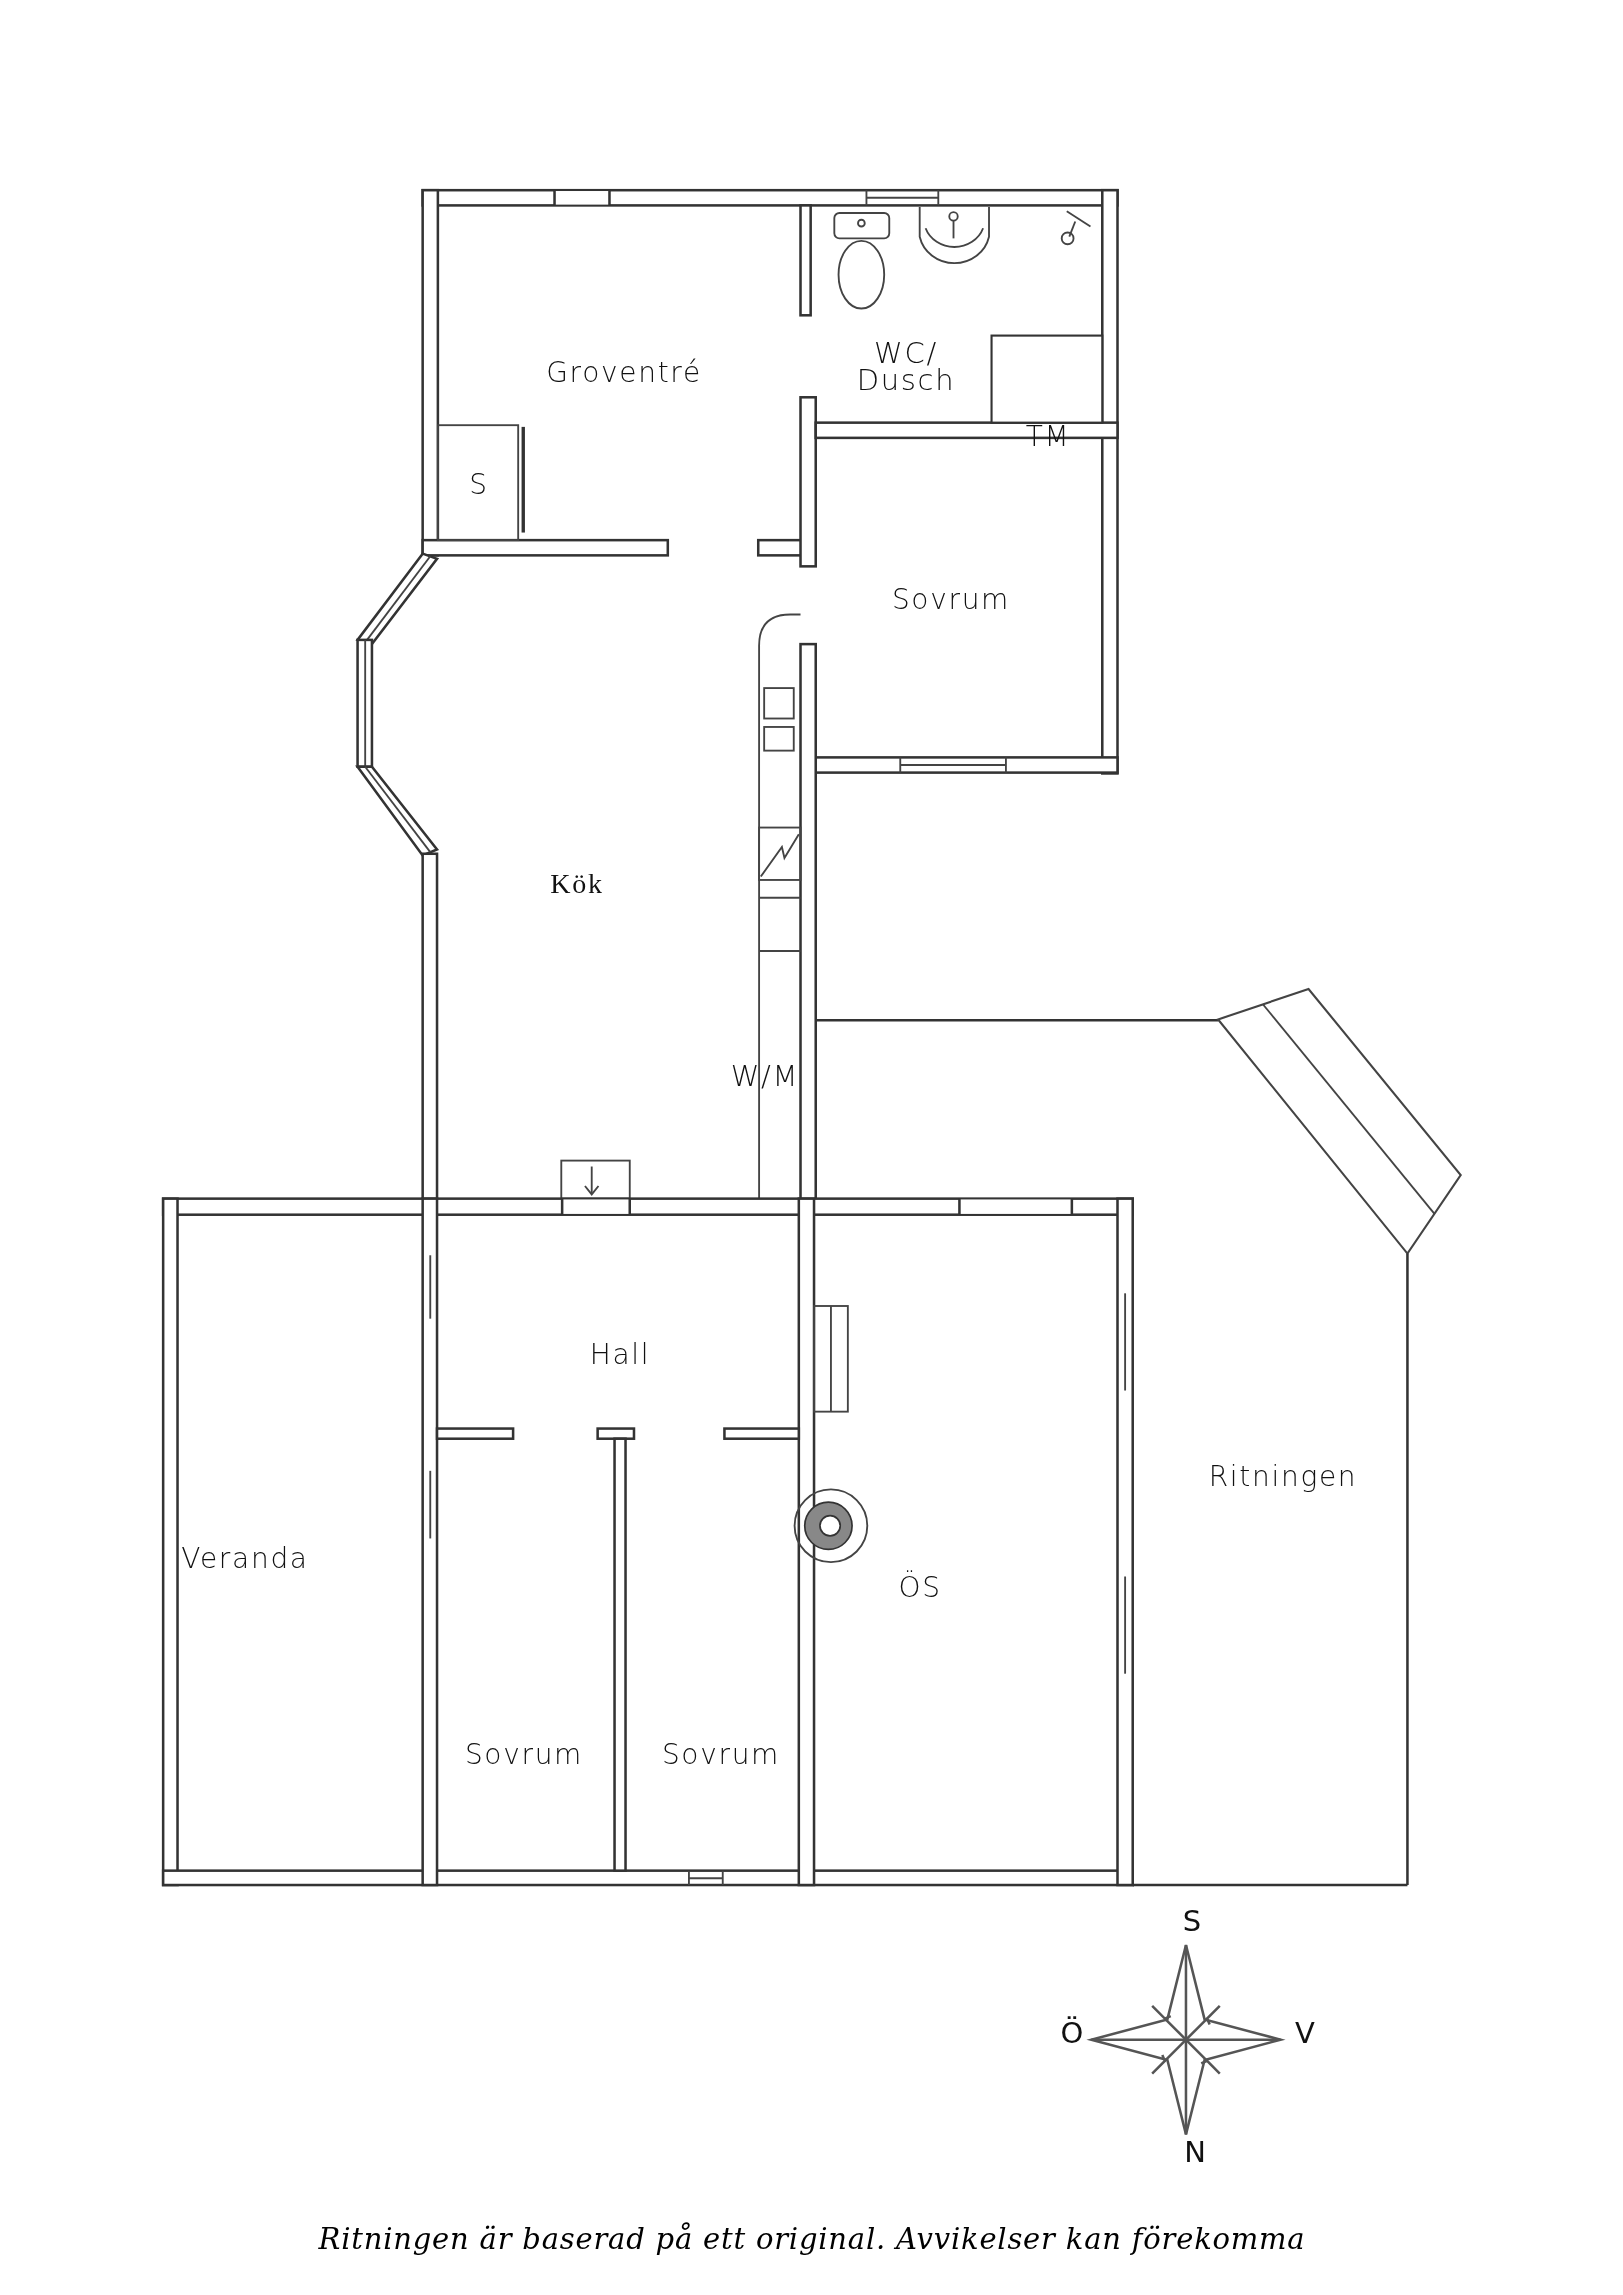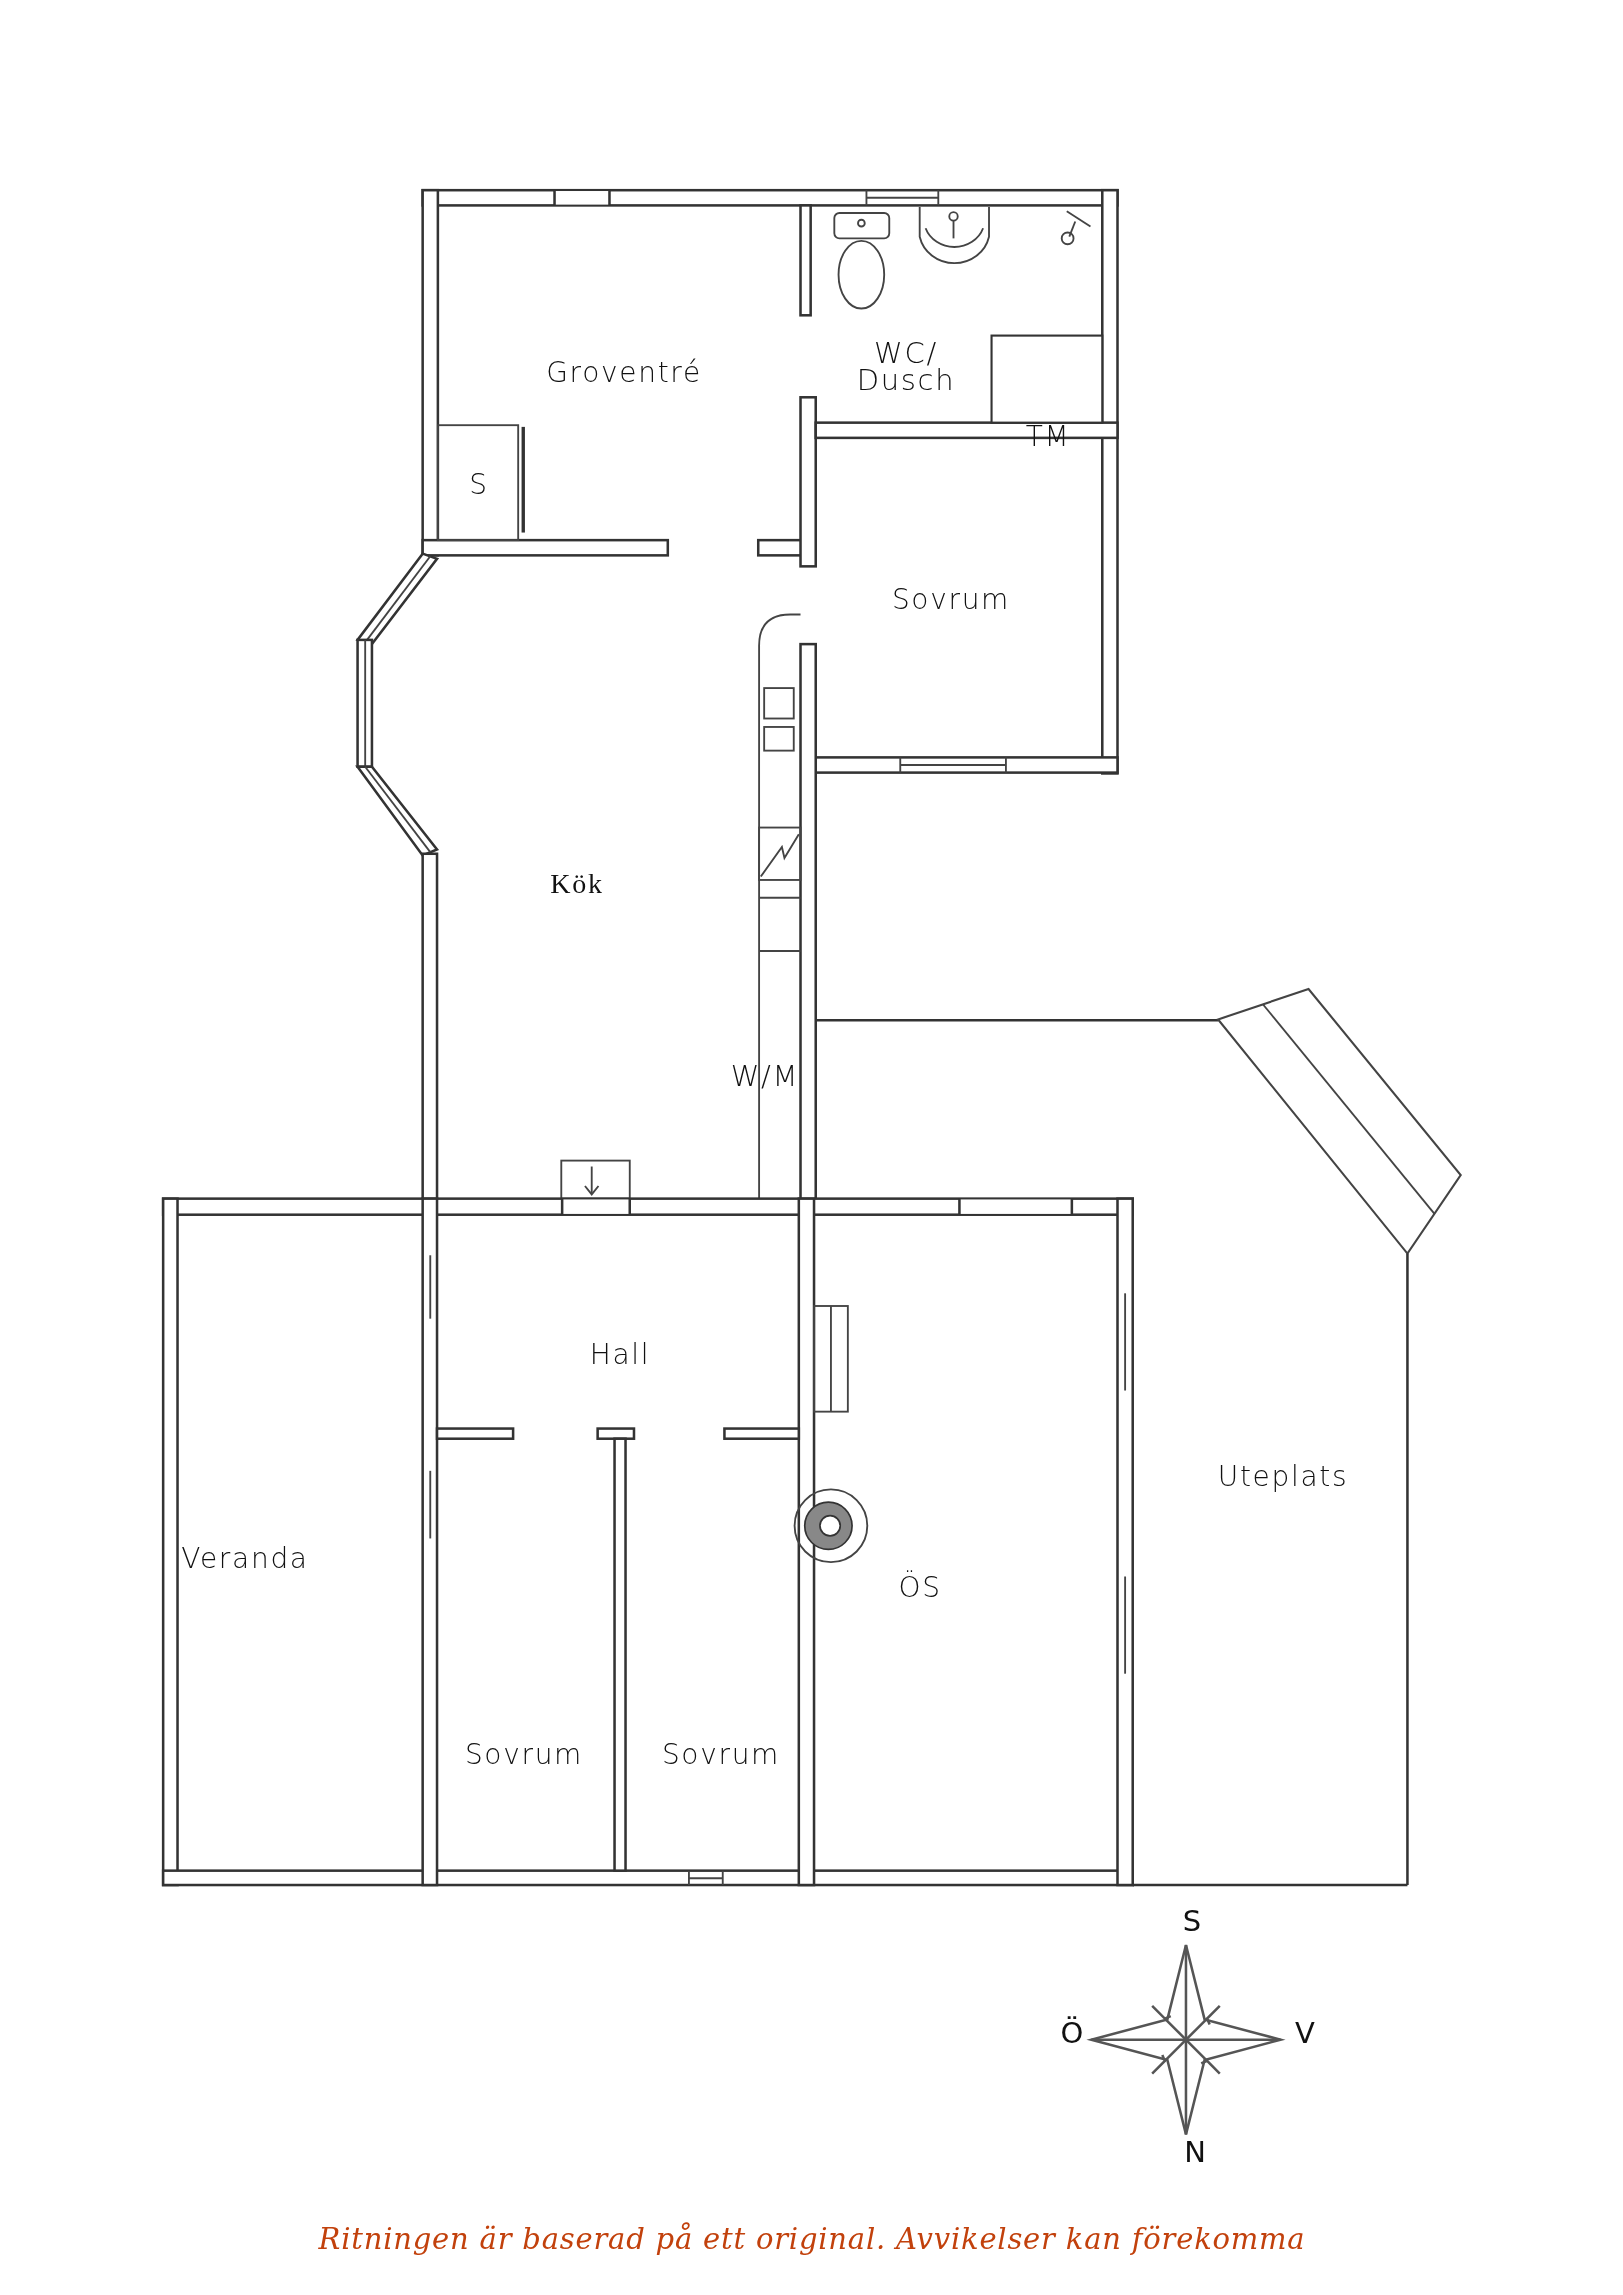--- a/index.html
+++ b/index.html
@@ -3,21 +3,21 @@
 <meta charset="utf-8">
 <style>
   html, body { margin:0; padding:0; background:#ffffff; }
   body { width:1623px; height:2295px; position:relative; overflow:hidden; font-family:"DejaVu Sans", sans-serif; }
   #plan { position:absolute; left:0; top:0; width:1623px; height:2295px; }
   .w { fill:#ffffff; stroke:#333333; stroke-width:3; stroke-linejoin:miter; }
   .ln { fill:none; stroke:#333333; stroke-width:3; }
   .thin { fill:none; stroke:#444444; stroke-width:2.2; }
   .lbl { position:absolute; font-family:"DejaVu Sans", sans-serif; font-size:28px; color:#111111; letter-spacing:1.7px; white-space:nowrap; transform:translate(-50%,-50%); font-weight:200; }
   .lbl.small { font-size:29px; }
-  .caption { position:absolute; left:812px; top:2239px; transform:translate(-50%,-50%); font-family:"DejaVu Serif", serif; font-style:italic; font-size:29px; color:#c2410c; white-space:nowrap; letter-spacing:0.8px; }
+  .caption { position:absolute; left:812px; top:2239px; transform:translate(-50%,-50%); font-family:"DejaVu Serif", serif; font-style:italic; font-size:29px; color:#000000; white-space:nowrap; letter-spacing:0.8px; }
   .compass-lbl { position:absolute; transform:translate(-50%,-50%); font-family:"DejaVu Sans", sans-serif; font-size:29px; color:#111; }
 </style>
 </head>
 <body>
 
 <svg id="plan" viewBox="0 0 1920 2715" xmlns="http://www.w3.org/2000/svg">
 
   <g>
 
     <rect class="w" x="500" y="225" width="822" height="18"></rect>
@@ -160,21 +160,21 @@
 <div class="lbl" style="left:1048px;top:388px;margin-top:48px;">TM</div>
 <div class="lbl" style="left:479px;top:484px;">S</div>
 <div class="lbl" style="left:951px;top:599px;">Sovrum</div>
 <div class="lbl" style="left:577px;top:884px;font-family:Liberation Serif, serif;">Kök</div>
 <div class="lbl small" style="left:765px;top:1076px;">W/M</div>
 <div class="lbl" style="left:620px;top:1461px;margin-top:-107px;">Hall</div>
 <div class="lbl" style="left:245px;top:1558px;">Veranda</div>
 <div class="lbl" style="left:395px;top:1754px;margin-left:129px;">Sovrum</div>
 <div class="lbl" style="left:721px;top:1754px;">Sovrum</div>
 <div class="lbl" style="left:920px;top:1587px;">ÖS</div>
-<div class="lbl" style="left:1283px;top:1476px;">Uteplats</div>
+<div class="lbl" style="left:1283px;top:1476px;">Ritningen</div>
 
 <div class="compass-lbl" style="left:1192px;top:1921px;">S</div>
 <div class="compass-lbl" style="left:1195px;top:2152px;">N</div>
 <div class="compass-lbl" style="left:1072px;top:2033px;">Ö</div>
 <div class="compass-lbl" style="left:1305px;top:2033px;">V</div>
 
 <div class="caption">Ritningen är baserad på ett original. Avvikelser kan förekomma</div>
 
 
 </body></html>

